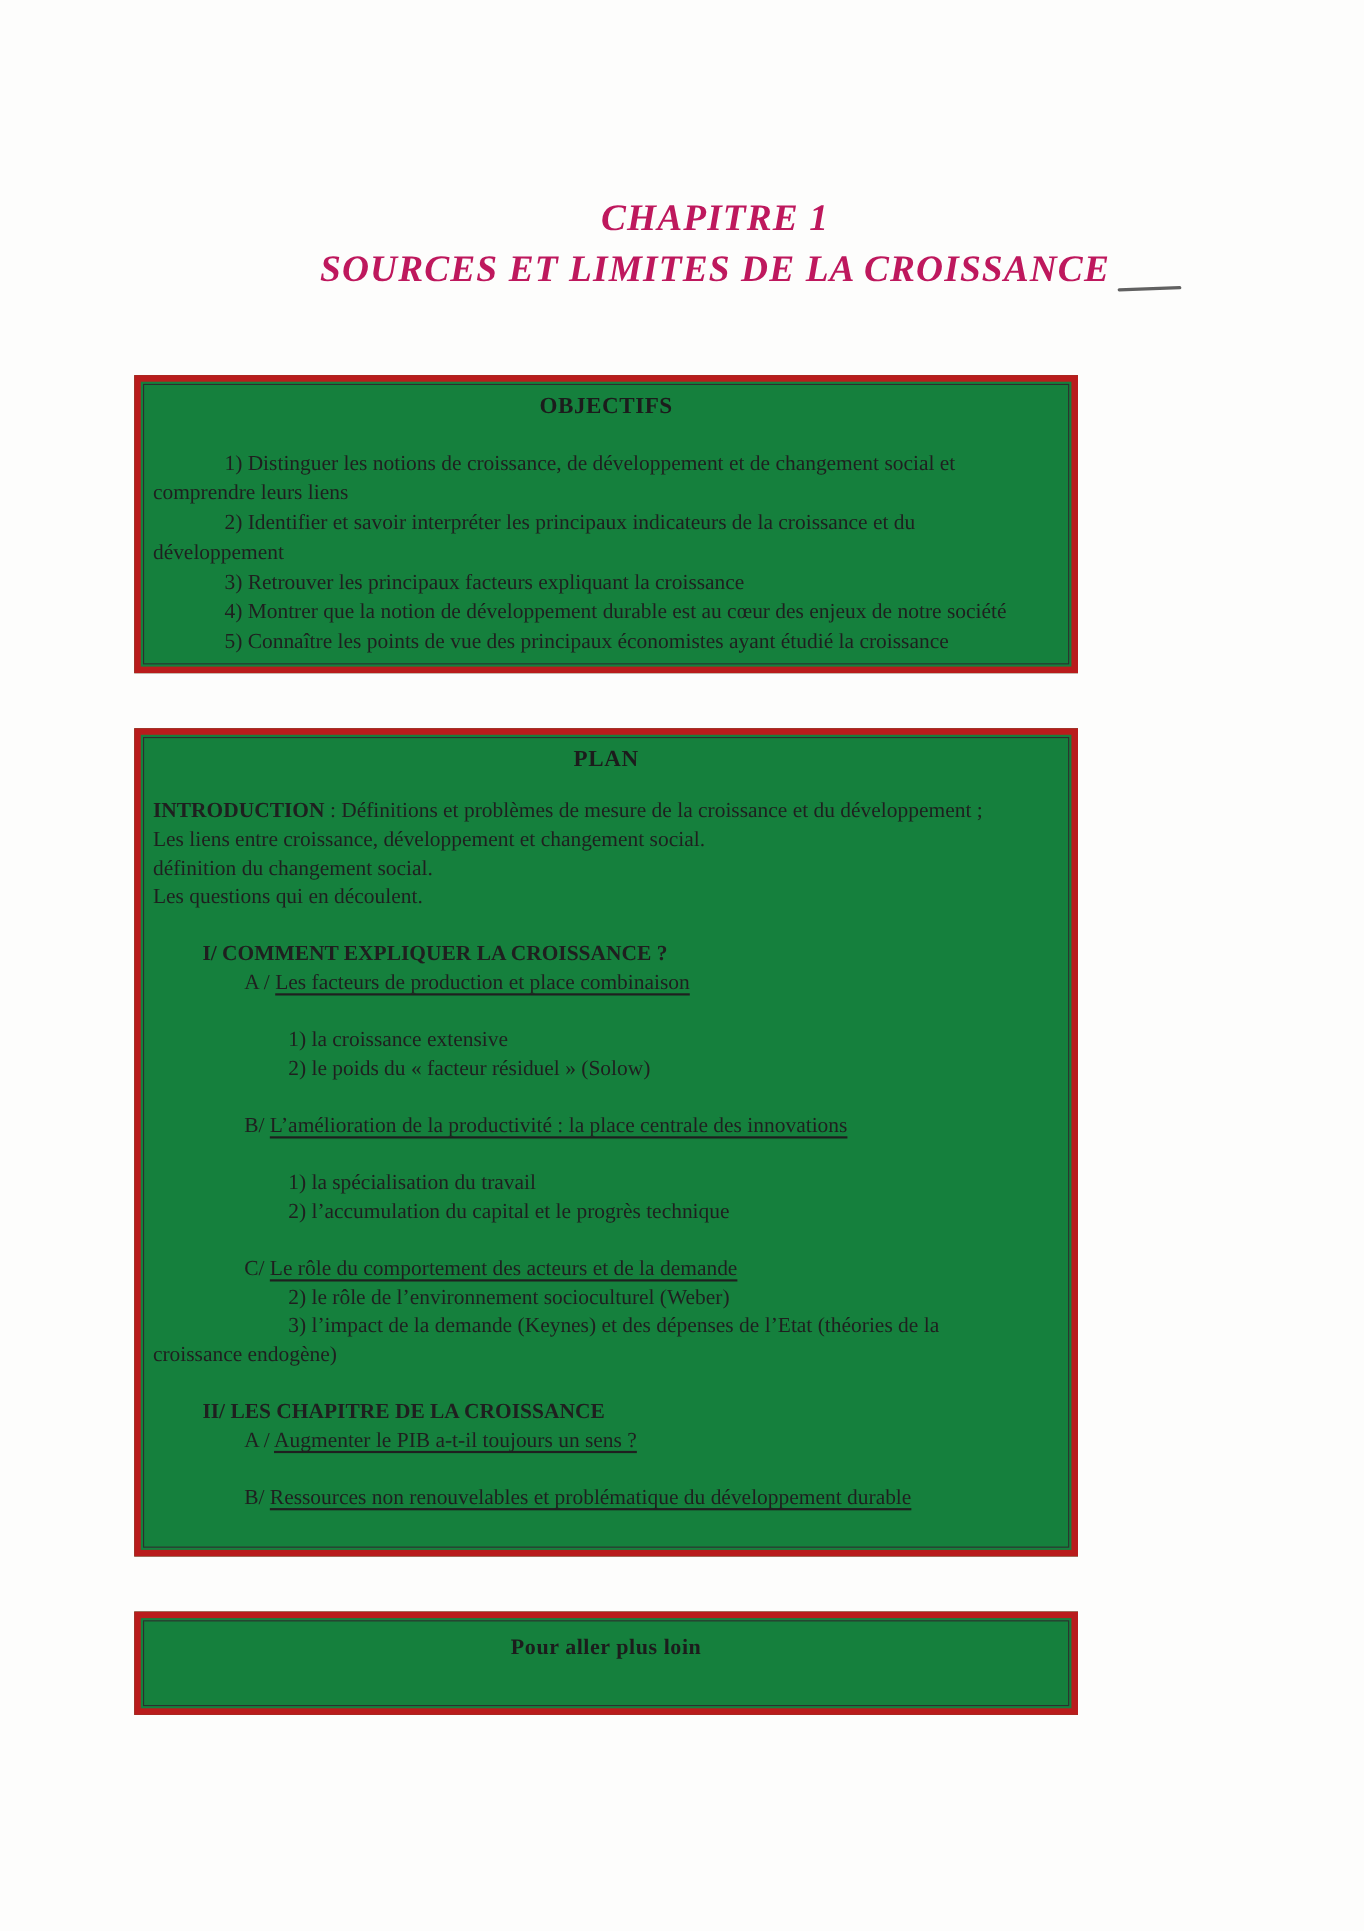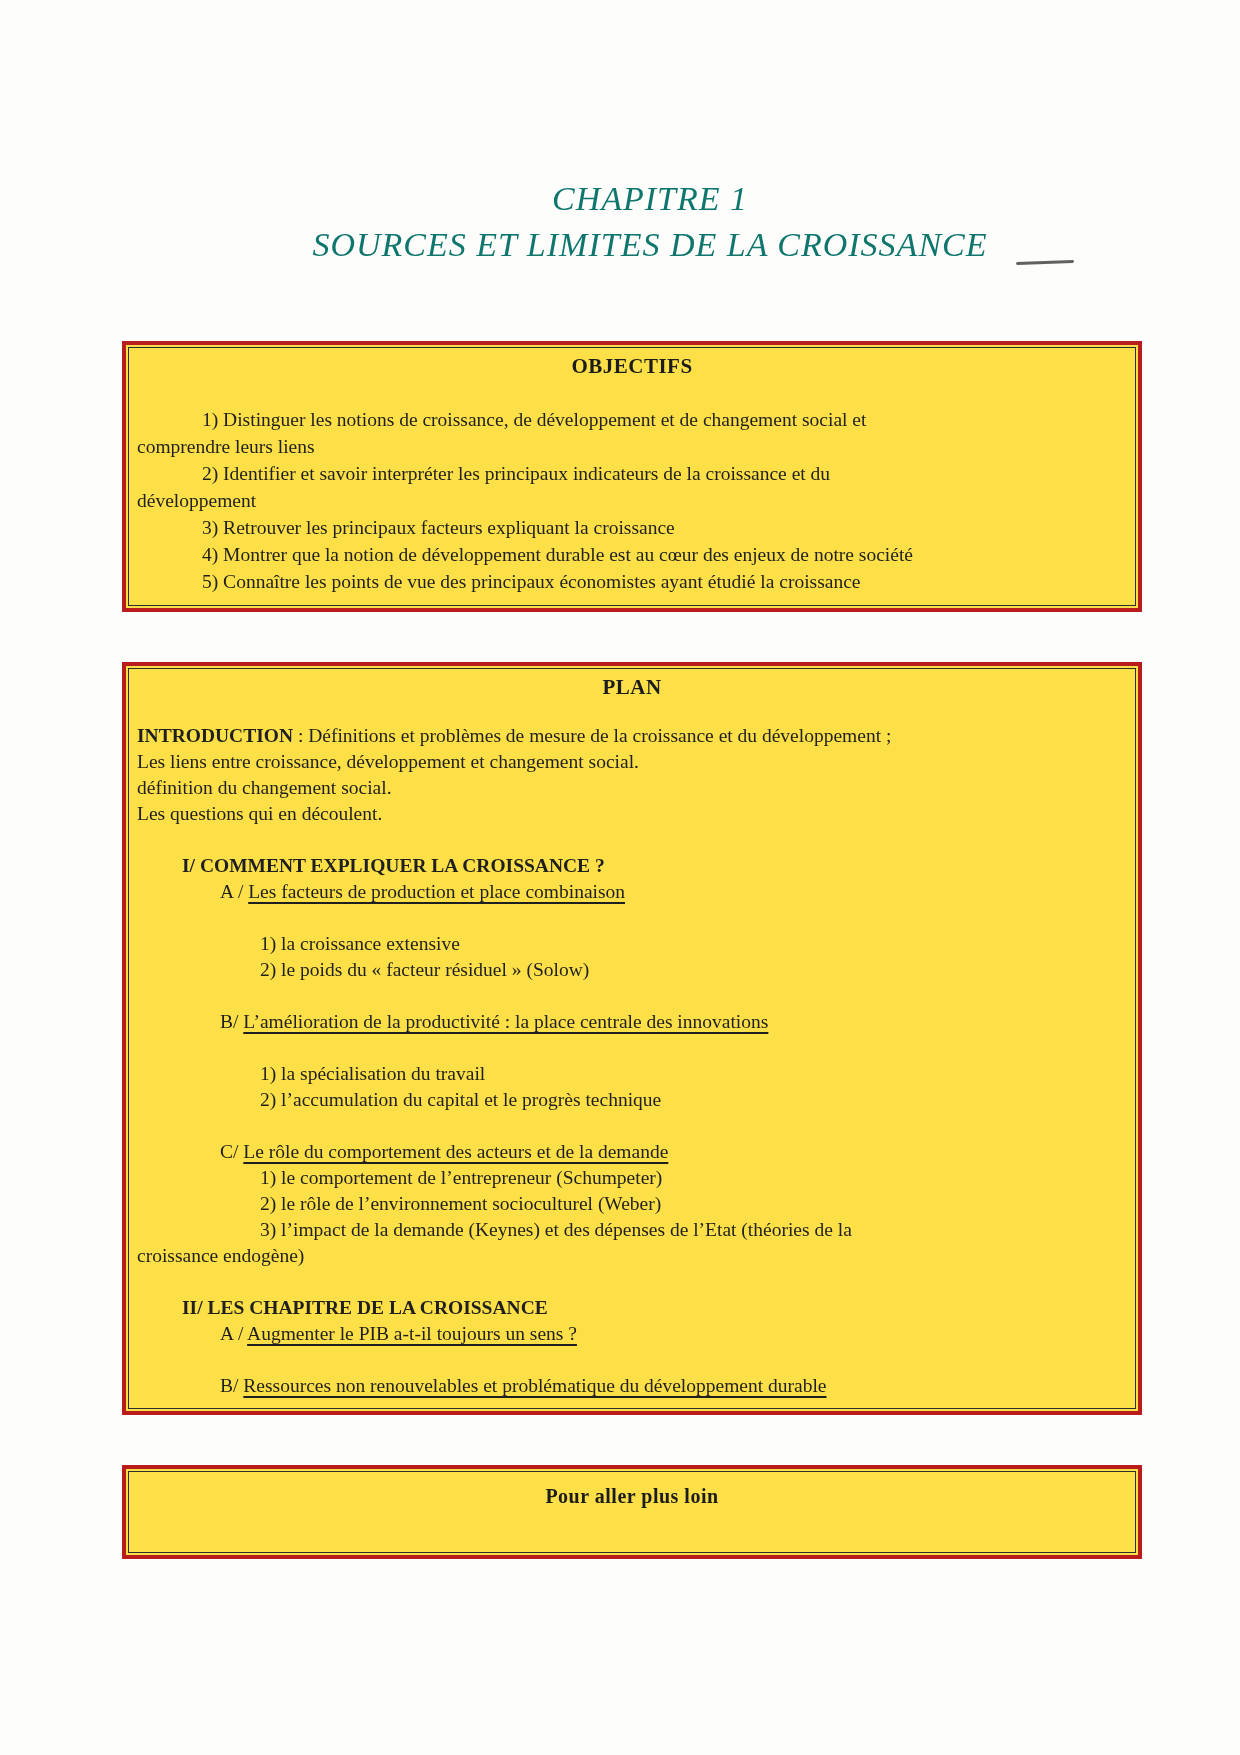--- a/index.html
+++ b/index.html
@@ -13,41 +13,41 @@
     width:1240px;height:1755px;
     background:#fdfdfc;
     color:#1f1f1f;
     overflow:hidden;
   }
   
   .doc-title{
     position:absolute;
     left:60px;top:176px;width:1180px;
     text-align:center;
-    font-weight:normal;font-style:italic;
+    font-weight:bold;font-style:italic;
     font-size:34px;line-height:46px;
     letter-spacing:1px;
-    color:#0f766e;
+    color:#be185d;
   }
   .title-artifact{
     position:absolute;
     left:1016px;top:261px;width:58px;height:3px;
     background:#3a3a3a;
     transform:rotate(-2deg);
     border-radius:2px;
     opacity:.8;
   }
   
   .dbox{
     position:absolute;
-    left:122px;width:1020px;
-    border:4px solid #b91c1c;
+    left:122px;width:858px;
+    border:6px solid #b91c1c;
     padding:2px;
     box-sizing:border-box;
-    background:#fde047;
+    background:#15803d;
   }
   .dbox-inner{
     border:1px solid #2e2e2e;
     width:100%;height:100%;
     box-sizing:border-box;
     padding:4px 8px 6px 8px;
   }
   .box-title{
     text-align:center;
     font-weight:bold;
@@ -123,21 +123,20 @@
           <div class="ln ind-p0"></div>
           <div class="ln ind-num"><span>1) la croissance extensive</span></div>
           <div class="ln ind-num"><span>2) le poids du « facteur résiduel » (Solow)</span></div>
           <div class="ln ind-p0"></div>
           <div class="ln ind-abc"><span>B/ </span><span class="u">L’amélioration de la productivité : la place centrale des innovations</span></div>
           <div class="ln ind-p0"></div>
           <div class="ln ind-num"><span>1) la spécialisation du travail</span></div>
           <div class="ln ind-num"><span>2) l’accumulation du capital et le progrès technique</span></div>
           <div class="ln ind-p0"></div>
           <div class="ln ind-abc"><span>C/ </span><span class="u">Le rôle du comportement des acteurs et de la demande</span></div>
-          <div class="ln ind-num"><span>1) le comportement de l’entrepreneur (Schumpeter)</span></div>
           <div class="ln ind-num"><span>2) le rôle de l’environnement socioculturel (Weber)</span></div>
           <div class="ln ind-num"><span>3) l’impact de la demande (Keynes) et des dépenses de l’Etat (théories de la</span></div>
           <div class="ln ind-p0"><span>croissance endogène)</span></div>
           <div class="ln ind-p0"></div>
           <div class="ln ind-sec"><span class="b">II/ LES CHAPITRE DE LA CROISSANCE</span></div>
           <div class="ln ind-abc"><span>A / </span><span class="u">Augmenter le PIB a-t-il toujours un sens ?</span></div>
           <div class="ln ind-p0"></div>
           <div class="ln ind-abc"><span>B/ </span><span class="u">Ressources non renouvelables et problématique du développement durable</span></div>
         </div>
     </div>

